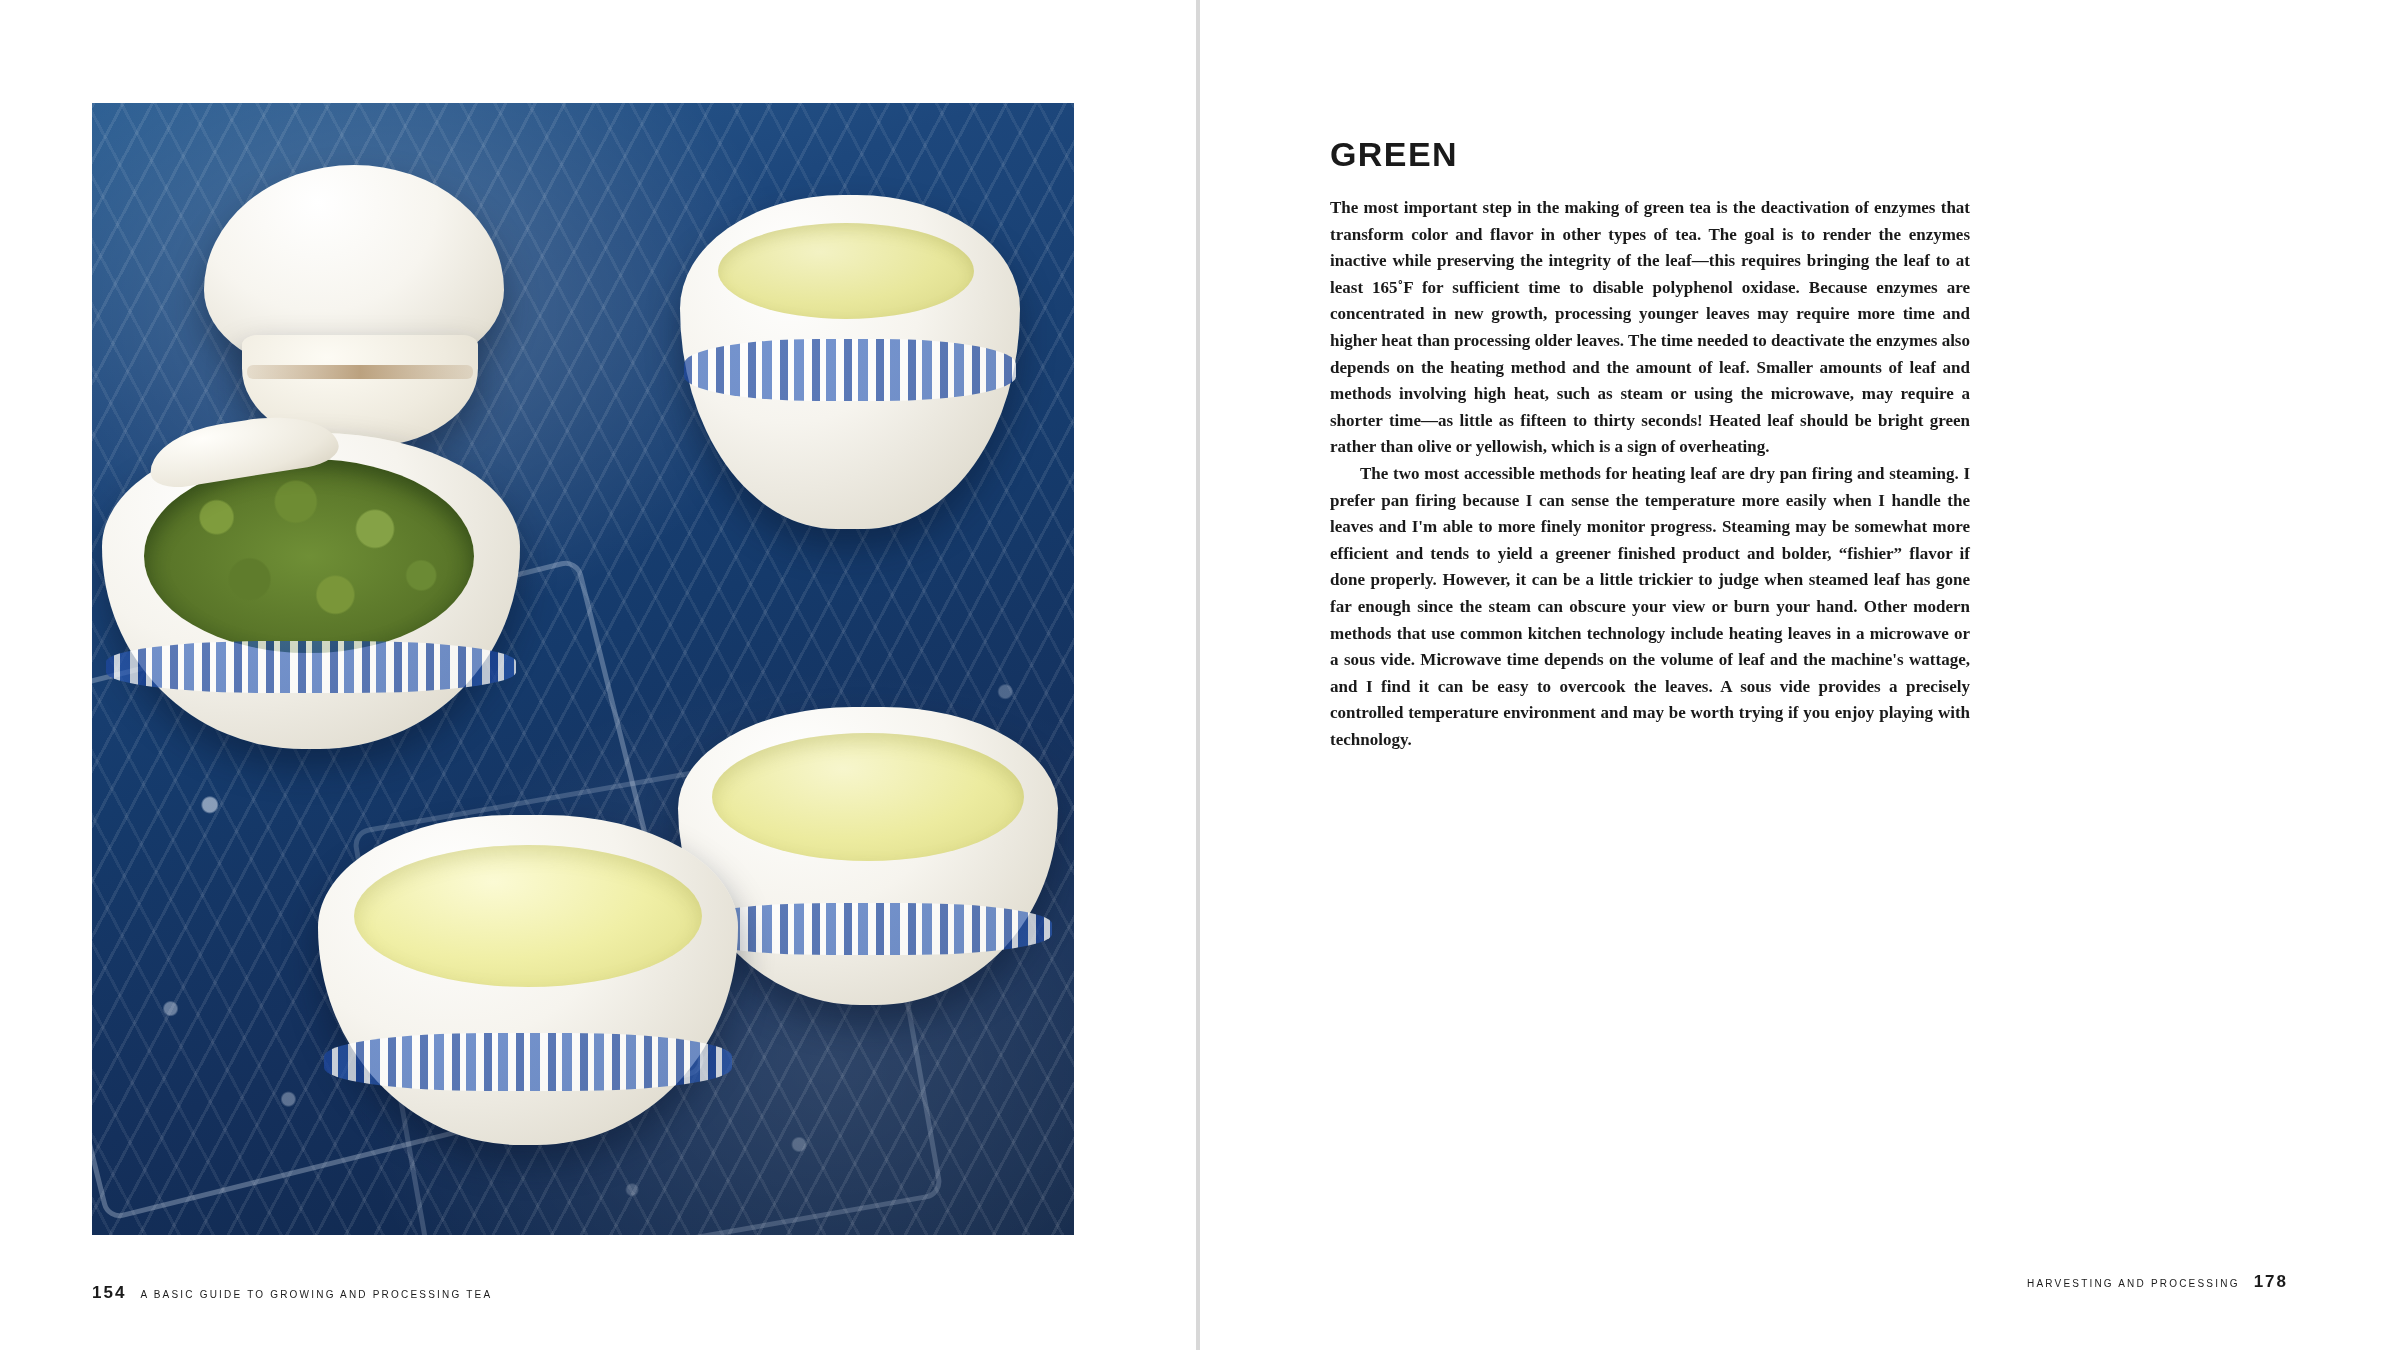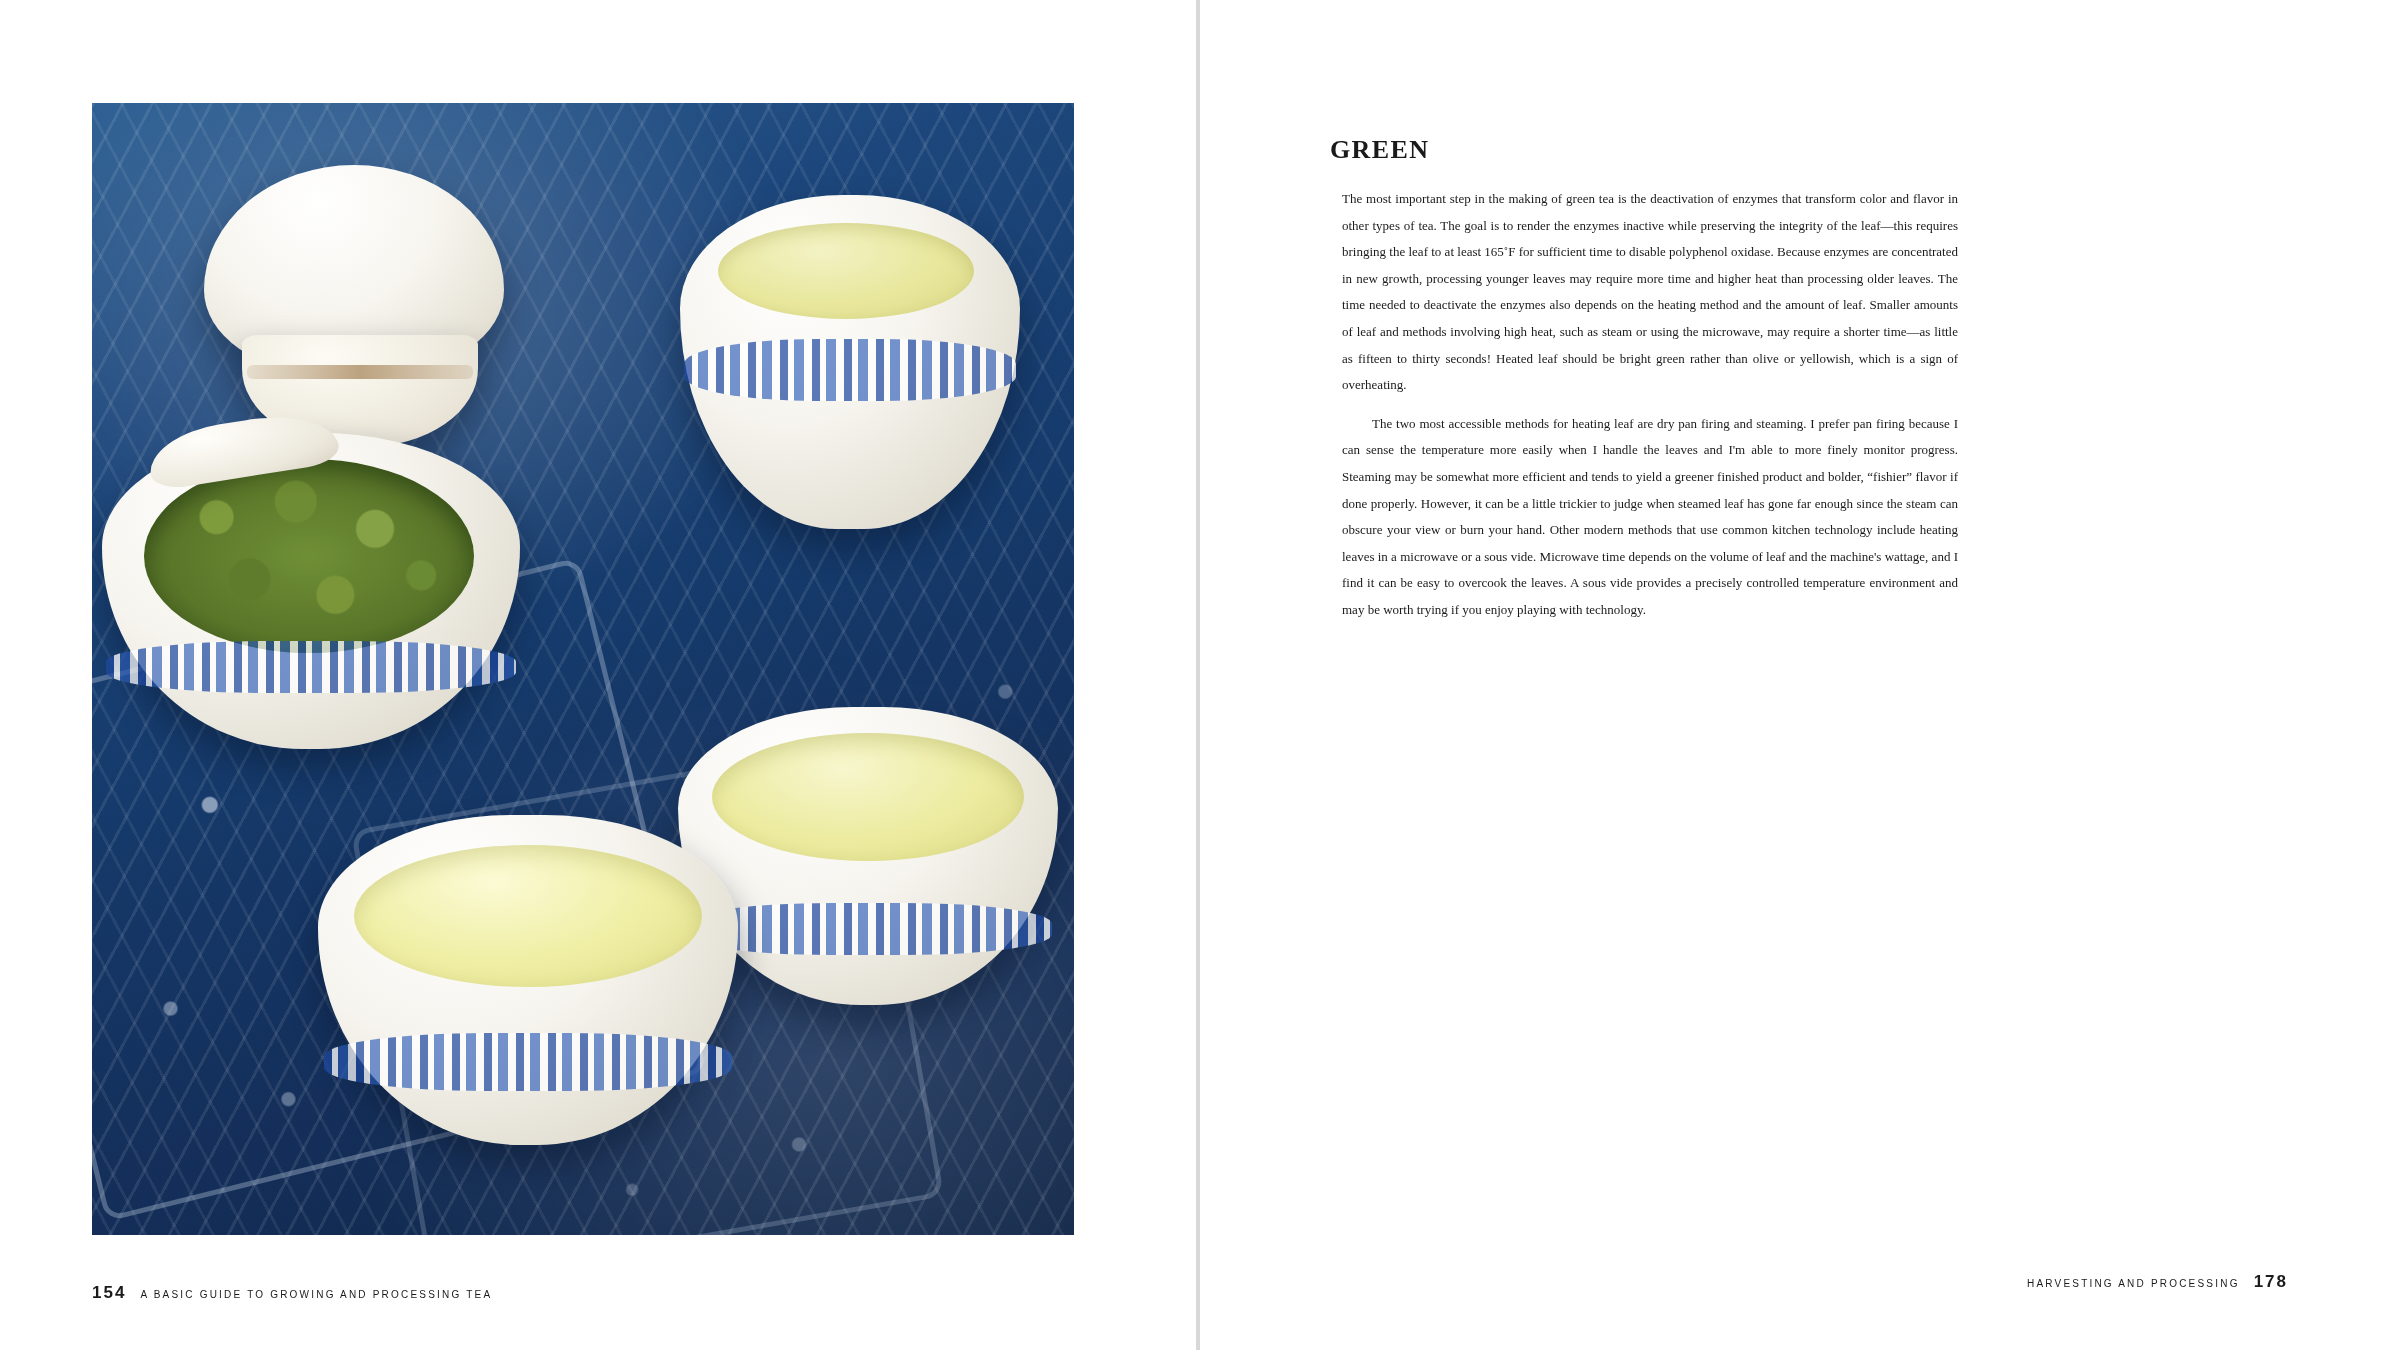--- a/index.html
+++ b/index.html
@@ -282,32 +282,33 @@
   }
 
   
   .text-col {
     position: absolute;
     left: 130px;
     top: 135px;
     width: 640px;
   }
   .heading {
-    font-family: Liberation Serif, serif;
+    font-family: Liberation Sans, sans-serif;
     font-weight: 700;
-    font-size: 26px;
+    font-size: 34px;
     letter-spacing: 1.4px;
     margin: 0 0 21px 0;
   }
   .body-p {
-    margin: 12px;
-    font-size: 13px;
+    margin: 0;
+    font-size: 17px;
     line-height: 26.6px;
     text-align: justify;
     hyphens: auto;
+    font-weight: bold;
   }
   .body-p + .body-p {
     text-indent: 30px;
   }
 </style>
 </head>
 <body>
 
 <div class="spread">
 

